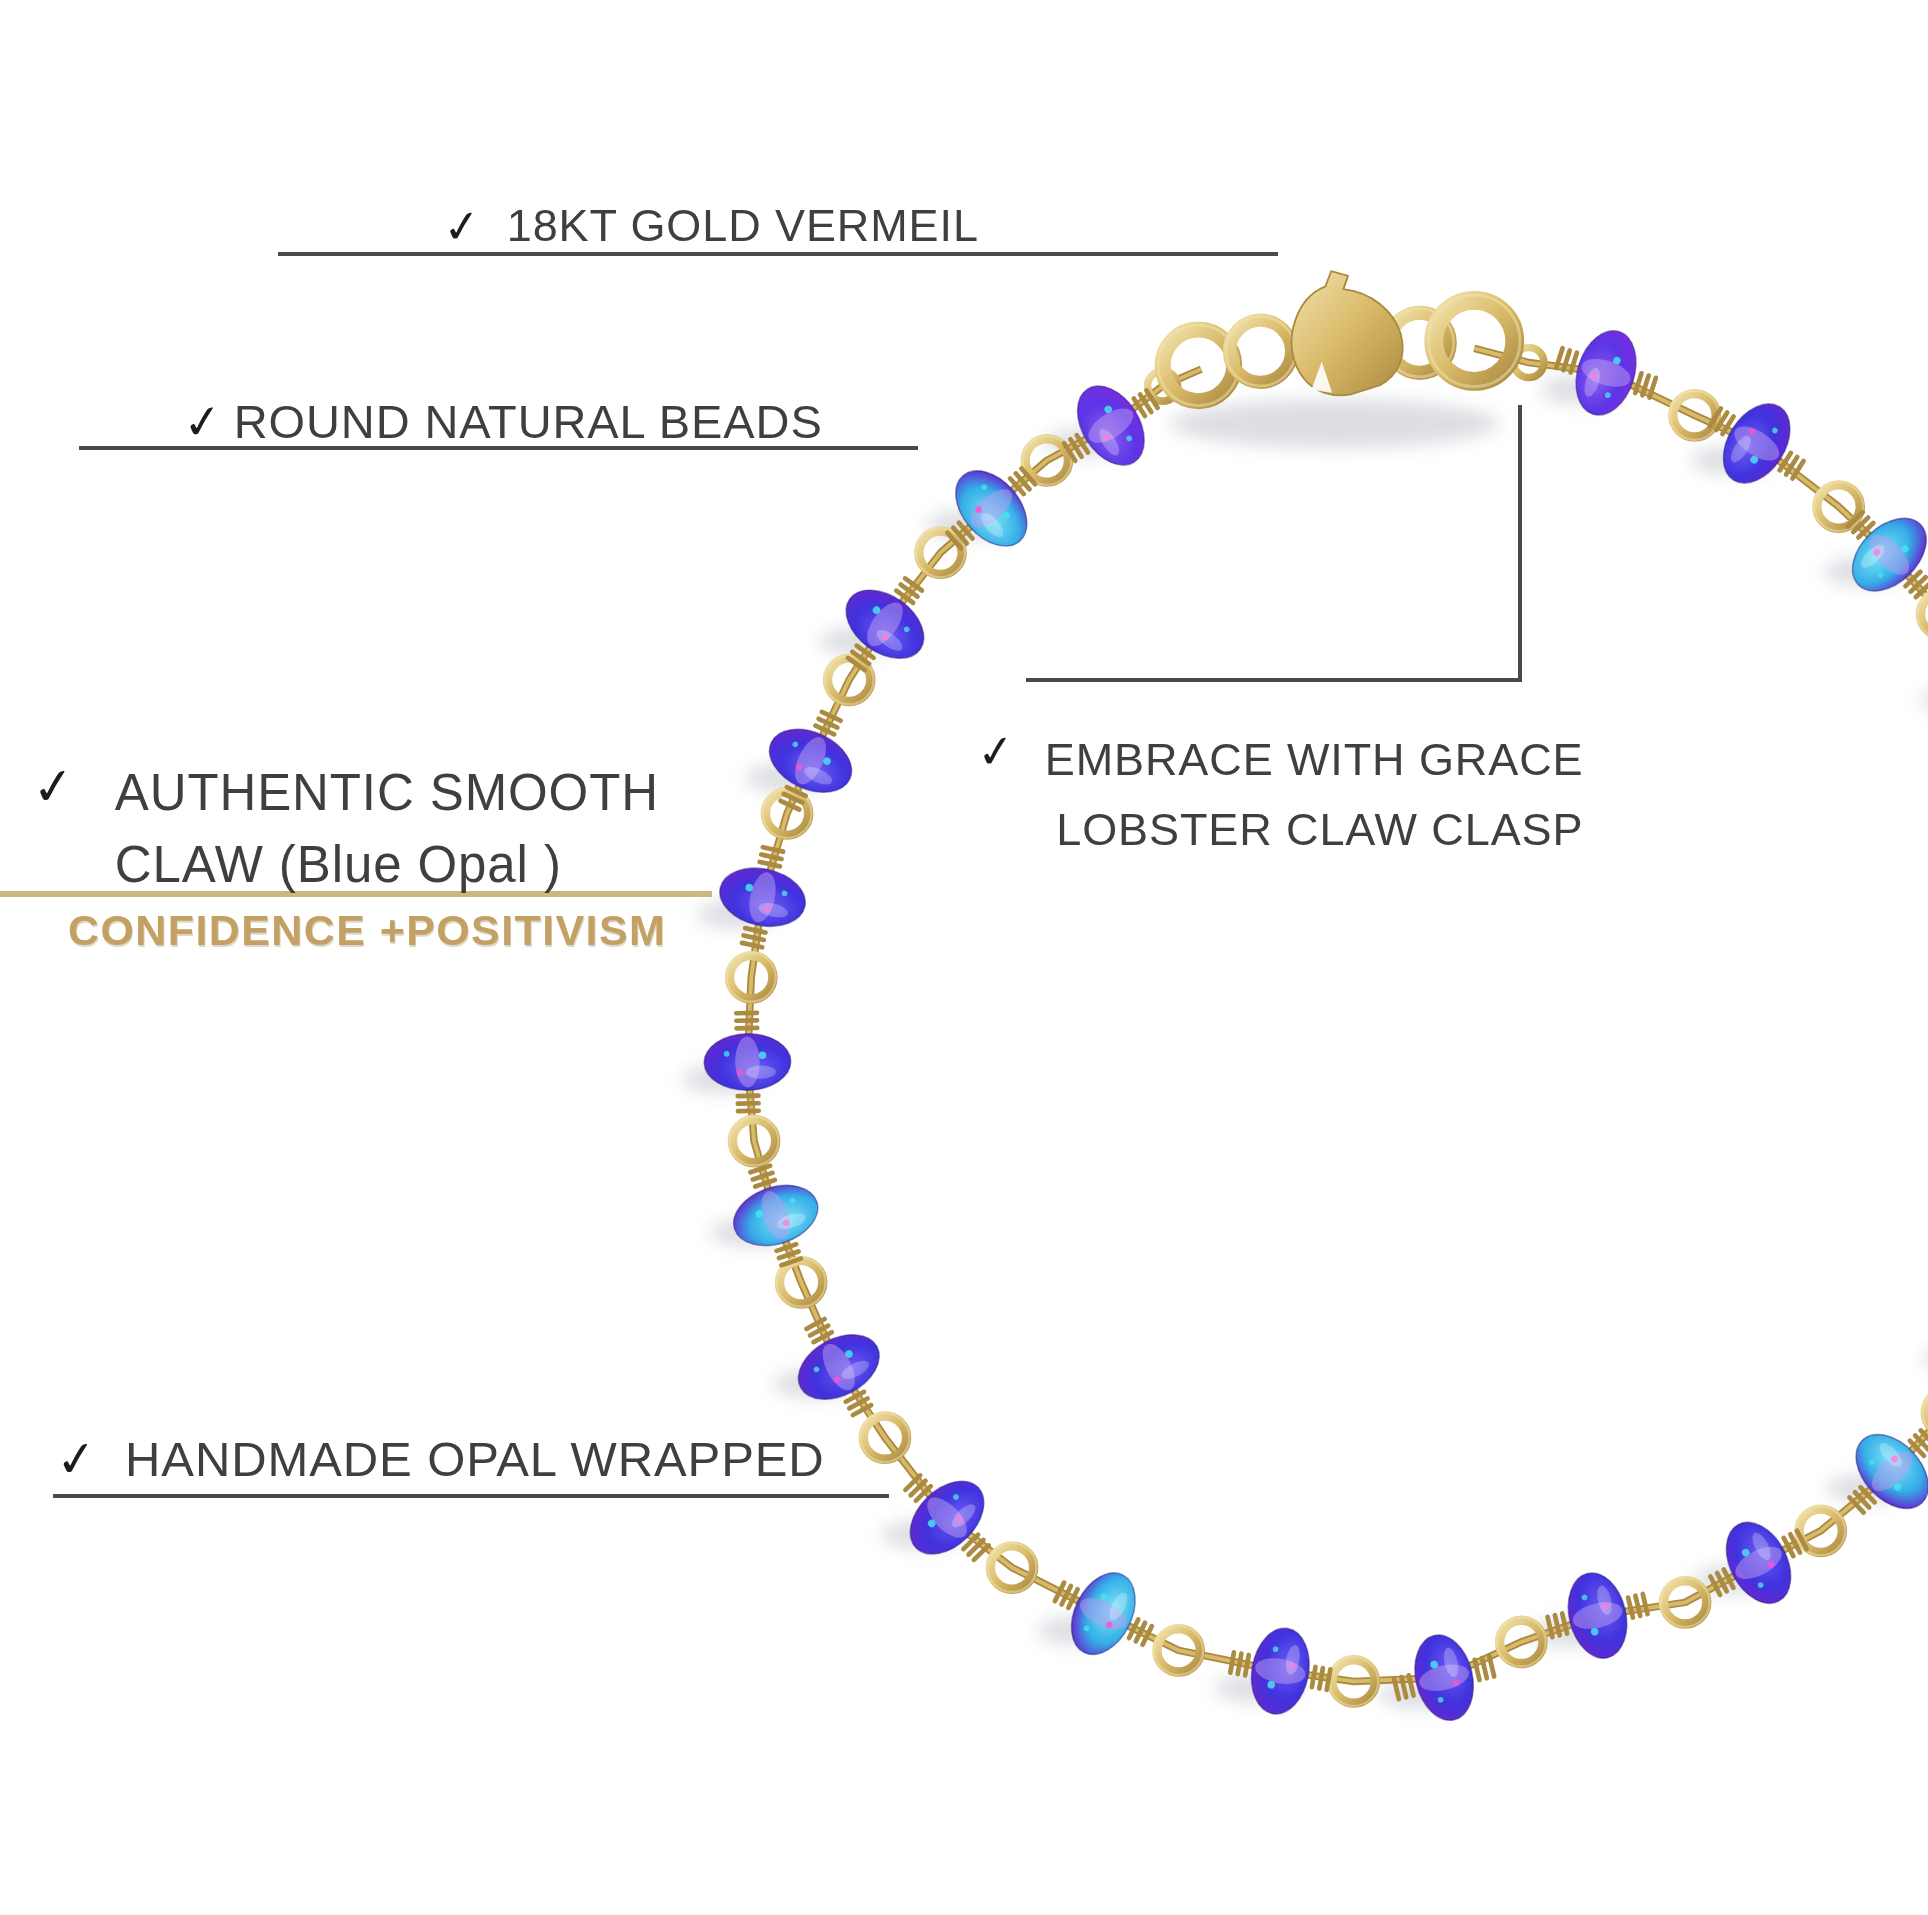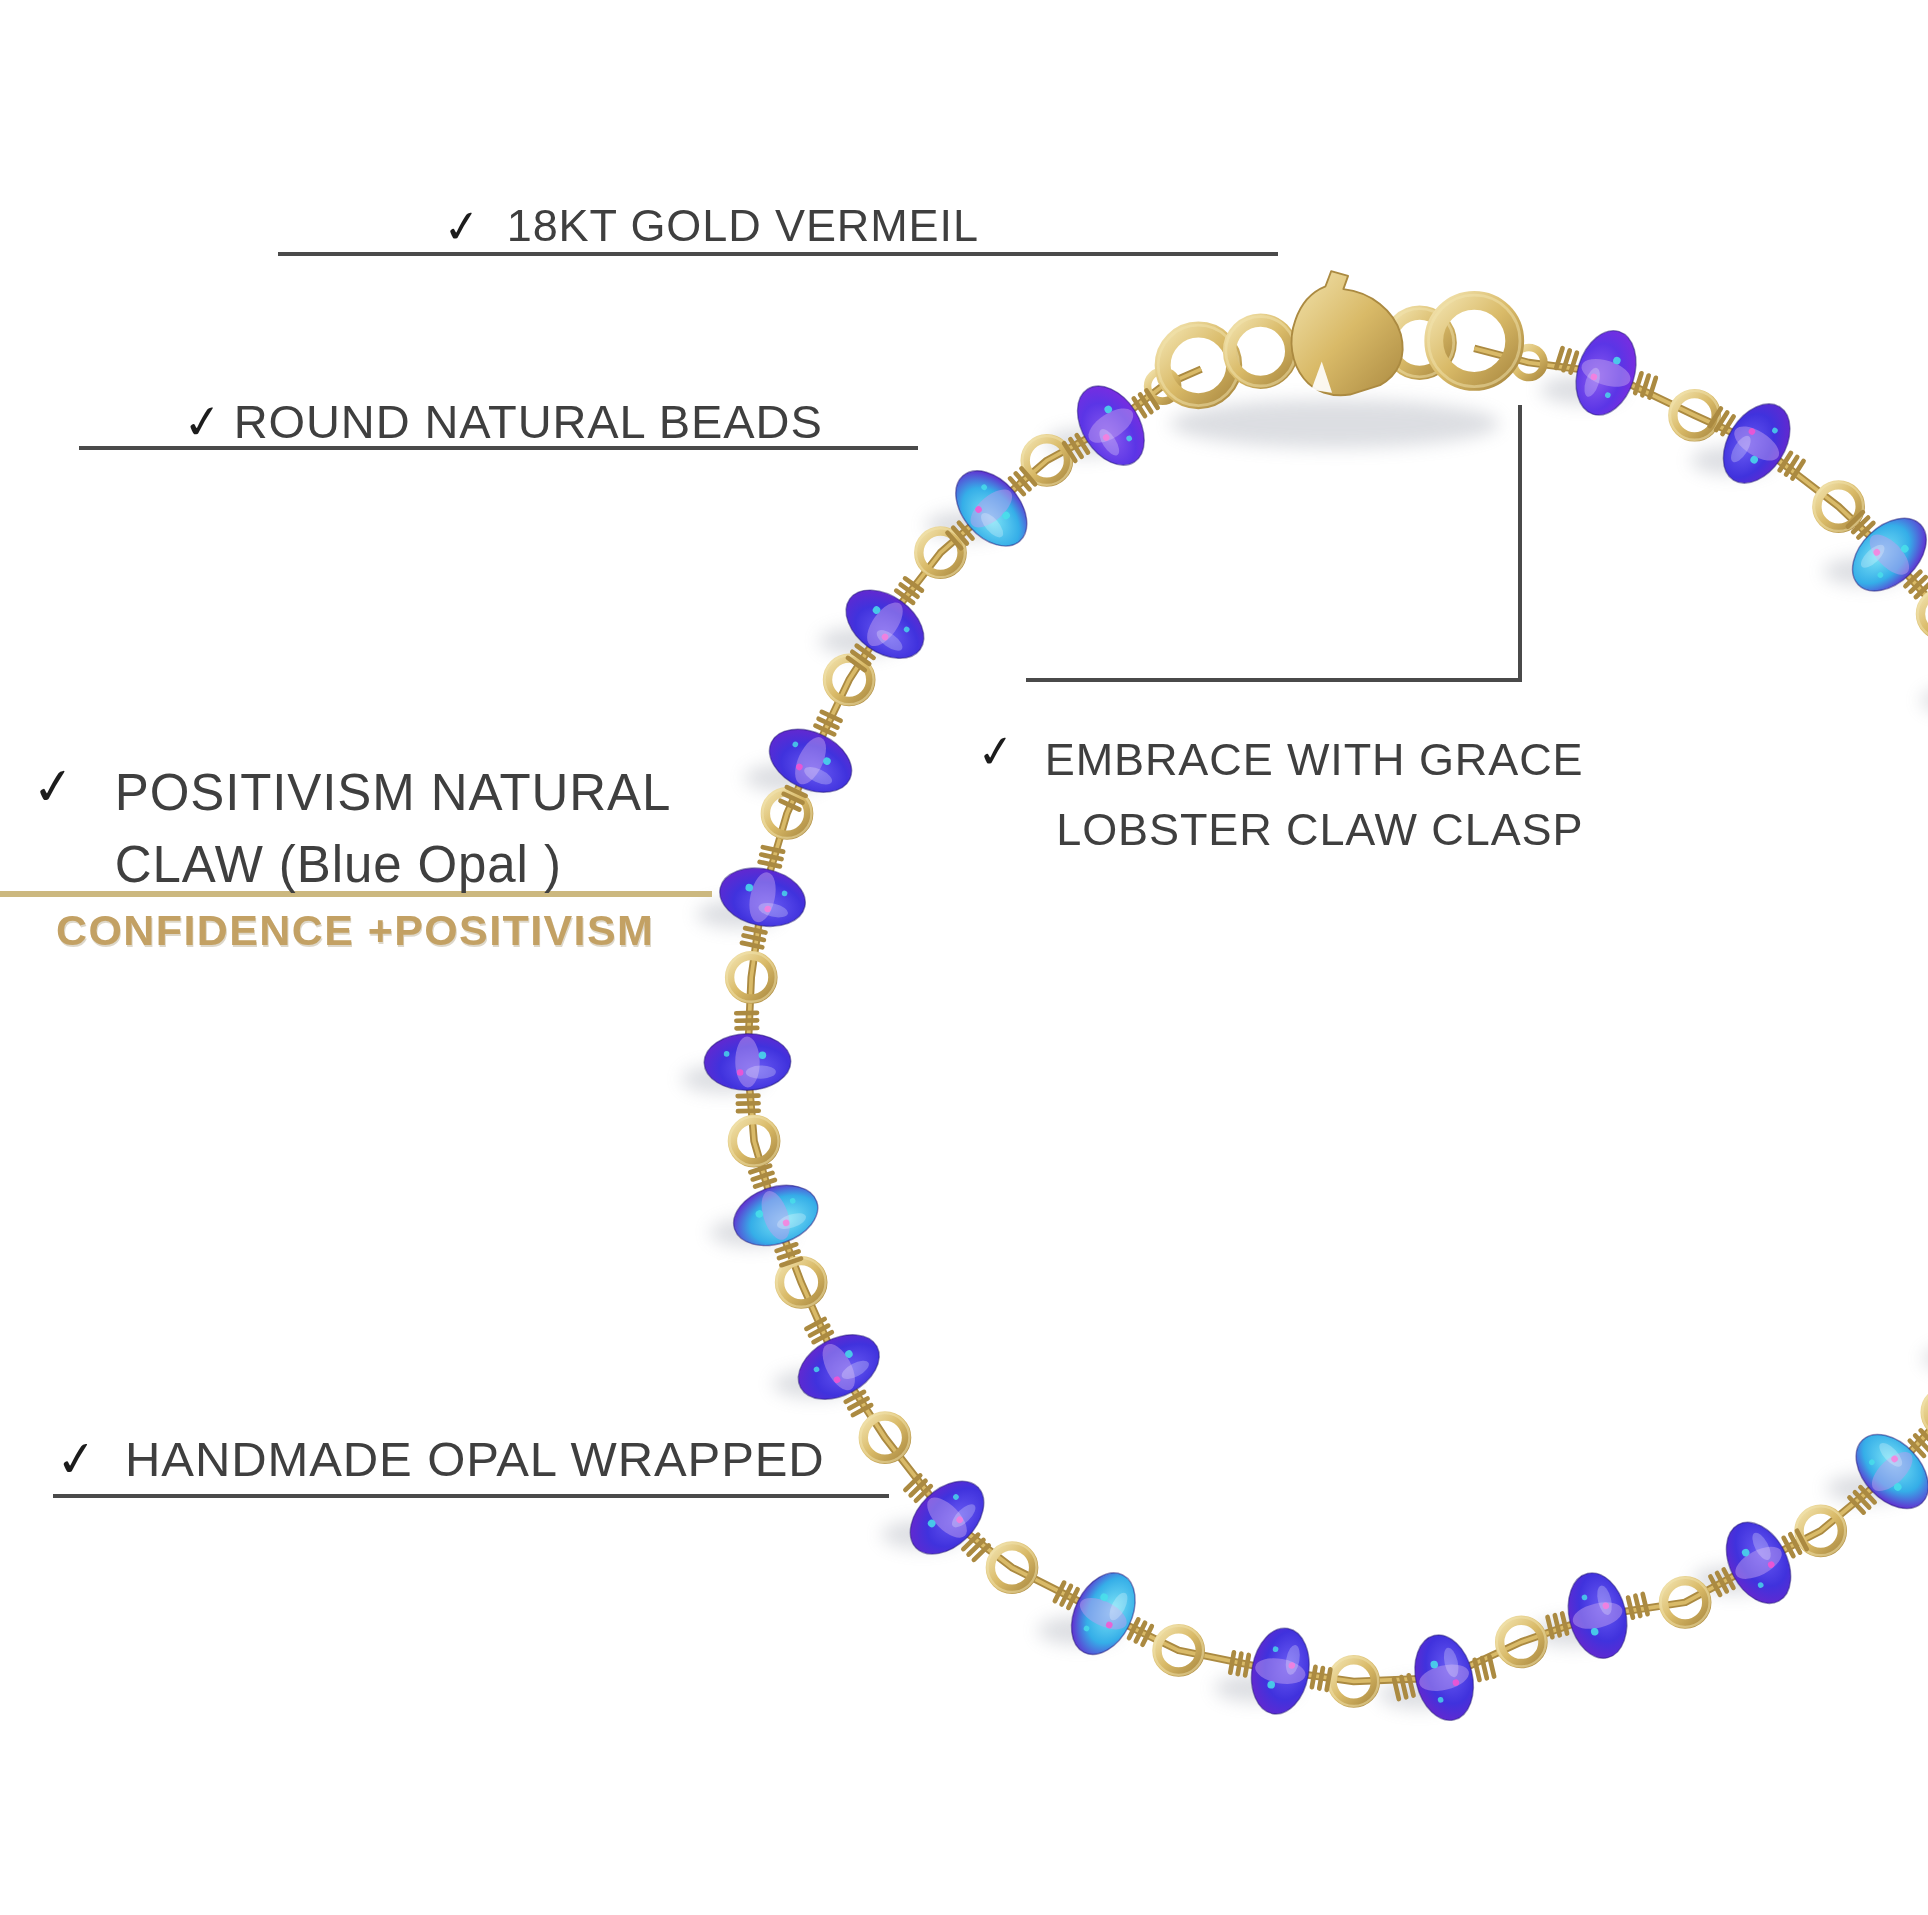--- a/index.html
+++ b/index.html
@@ -471,26 +471,26 @@
   </div>
 
   <div class="label" style="left:183px;top:394px;font-size:47px;gap:11.3px;">
     <span class="check">✓</span>
     <span class="ltext">ROUND NATURAL BEADS</span>
   </div>
 
   <div class="label" style="left:32px;top:757px;font-size:51px;gap:40px;">
     <span class="check">✓</span>
     <span class="ltext" style="line-height:1.41;">
-      <span>POSITIVISM NATURAL</span><br>
+      <span>AUTHENTIC SMOOTH</span><br>
       <span>CLAW (Blue Opal )</span>
     </span>
   </div>
 
-  <div class="tagline" style="left:56px;top:906px;font-size:43px;">CONFIDENCE +POSITIVISM</div>
+  <div class="tagline" style="left:68px;top:906px;font-size:43px;">CONFIDENCE +POSITIVISM</div>
 
   <div class="label" style="left:977px;top:725px;font-size:45px;gap:30px;">
     <span class="check">✓</span>
     <span class="ltext" style="line-height:1.55;text-align:right;">
       <span>EMBRACE WITH GRACE</span><br>
       <span>LOBSTER CLAW CLASP</span>
     </span>
   </div>
 
   <div class="label" style="left:56px;top:1431px;font-size:49px;gap:28px;">

